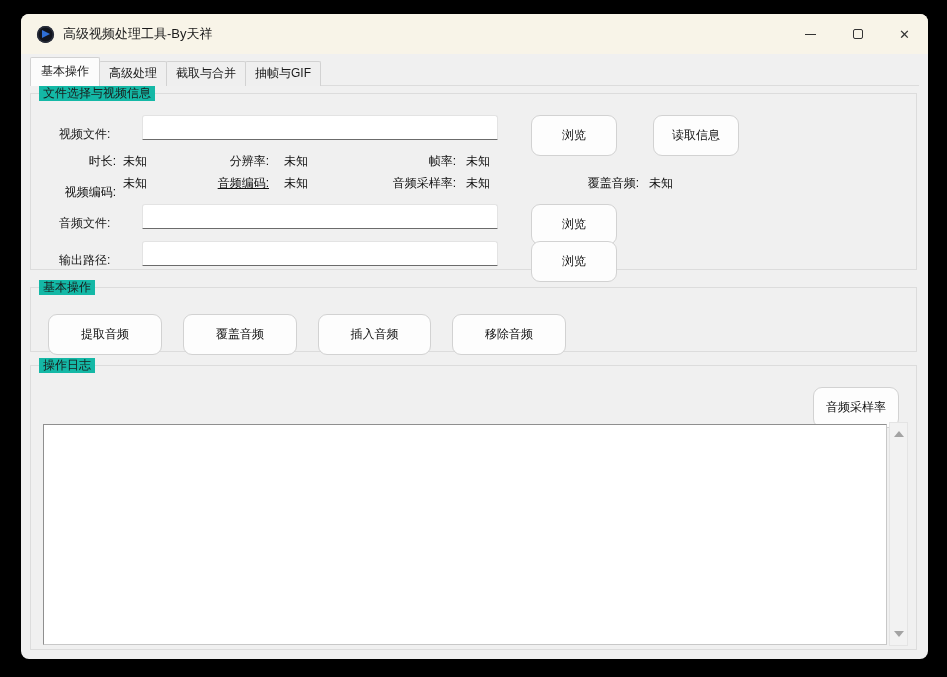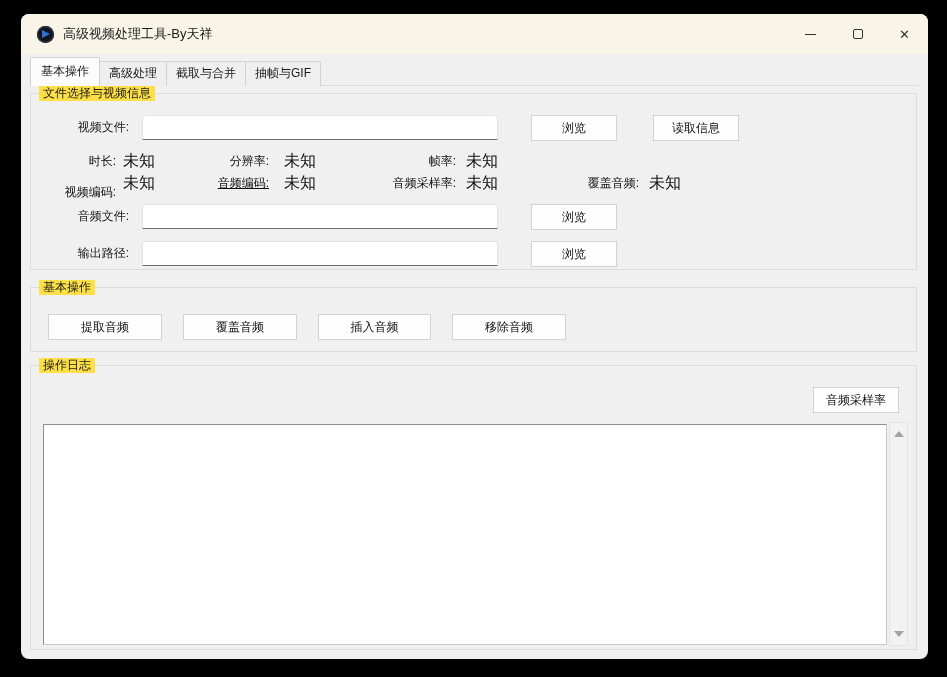--- a/index.html
+++ b/index.html
@@ -57,42 +57,42 @@
     color:#1a1a1a; white-space:nowrap;
   }
   .tab.selected {
     background:#fcfcfc; padding:5px 10px 6px 10px; z-index:3;
   }
   
   .groupbox {
     position:absolute; border:1px solid #dcdcdc; background:#f0f0f0;
   }
   .groupbox-label {
-    position:absolute; top:-8px; left:8px; background:#fde047;
+    position:absolute; top:-8px; left:8px; background:#14b8a6;
     padding:0 4px; font-size:12px; color:#1a1a1a; line-height:15px;
   }
   
   .field-label {
-    position:absolute; font-size:12px; text-align:right; color:#1a1a1a; line-height:16px;
+    position:absolute; font-size:12px; text-align:left; color:#1a1a1a; line-height:16px;margin-top:7px;
   }
   .entry {
     position:absolute; background:#fff;
     border:1px solid #e3e3e3; border-bottom:1.6px solid #6b6b6b;
     border-radius:3px 3px 1px 1px;
     font-size:12px; padding:0 6px; height:25px; outline:none;
     font-family:"Liberation Sans","DejaVu Sans",sans-serif;
   }
   .btn {
     position:absolute; background:#fdfdfd; border:1px solid #d2d2d2;
-    border-radius:0; font-size:12px; color:#111; height:26px;
+    border-radius:9px; font-size:12px; color:#111; height:41px;
     display:flex; align-items:center; justify-content:center; cursor:default;
     font-family:"Liberation Sans","DejaVu Sans",sans-serif;
   }
   .info-label { position:absolute; font-size:12px; text-align:right; line-height:16px; }
-  .info-value { position:absolute; font-size:16px; line-height:16px; }
+  .info-value { position:absolute; font-size:12px; line-height:16px; }
   
   .log-text {
     position:absolute; background:#fff;
     border:1px solid #c8c8c8; border-top-color:#8f8f8f; border-left-color:#8f8f8f;
     font-size:12px; overflow:hidden; white-space:pre-wrap;
   }
   .scrollbar {
     position:absolute; width:19px; background:#f2f2f2; border:1px solid #e4e4e4;
   }
   .sb-arrow-up, .sb-arrow-down {

